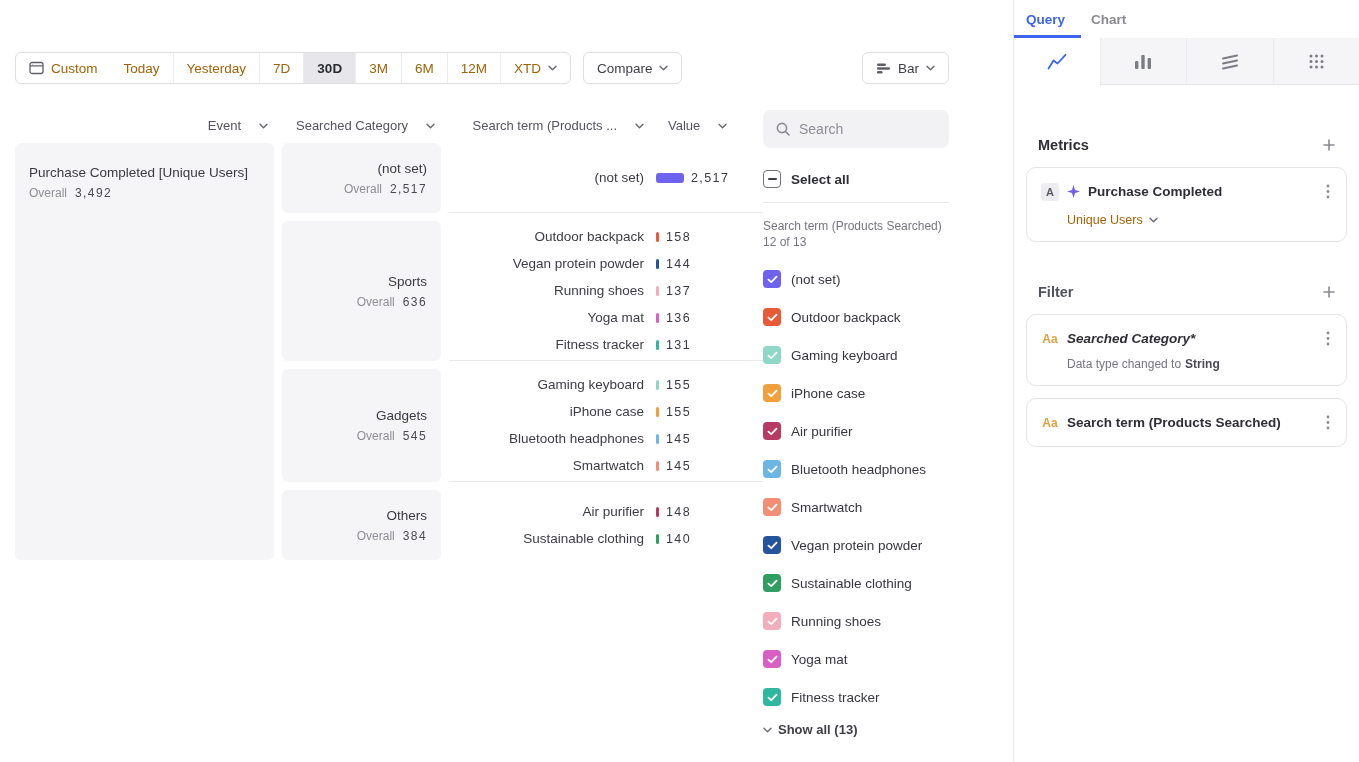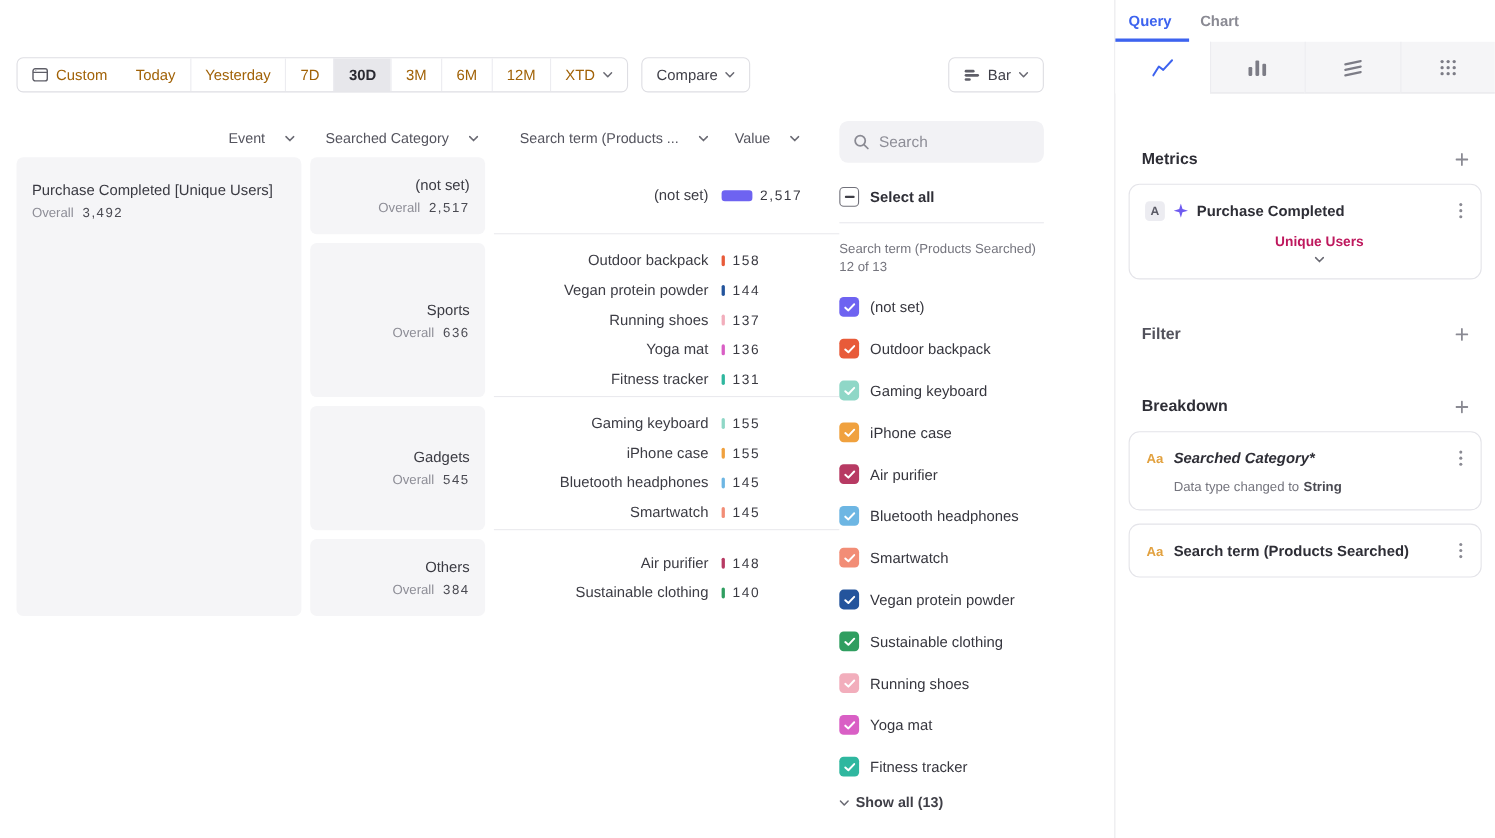--- a/index.html
+++ b/index.html
@@ -86,21 +86,21 @@
   .plus-btn { cursor:pointer; display:flex; padding:4px; }
   .qcard { margin:12px 12px 0; border:1px solid #e4e4e9; border-radius:10px; padding:14px; }
   .qcard-row { display:flex; align-items:center; gap:8px; }
   .abadge { width:18px; height:18px; border-radius:4px; background:#ececf1; color:#5b5b66;
             font-size:11px; font-weight:700; display:flex; align-items:center; justify-content:center; flex:none; }
   .sparkle { flex:none; display:flex; }
   .mname { flex:1; font-size:13.5px; font-weight:600; color:#2e2e36; white-space:nowrap; overflow:hidden; text-overflow:ellipsis; }
   .mname.italic { font-style:italic; }
   .kebab { cursor:pointer; display:flex; padding:2px; }
   .measure-row { margin:12px 0 0 26px; display:flex; align-items:center; gap:6px;
-                 font-size:12.5px; font-weight:700; color:#be185d; cursor:pointer;flex-direction:column; }
+                 font-size:12.5px; font-weight:400; color:#a16207; cursor:pointer; }
   .aa-ico { width:18px; text-align:center; font-size:12px; font-weight:700; color:#e2a13f; flex:none; }
   .note-row { margin:9px 0 0 26px; font-size:12px; color:#75757e; }
   .note-val { color:#4a4a52; font-weight:700; margin-left:4px; }
   .mt-metrics { margin-top:50px; }
   .mt-filter { margin-top:40px;gap:28px; }
   .mt-breakdown { margin-top:46px; }
 </style>
 </head>
 <body>
 
@@ -492,28 +492,20 @@
 
     <div class="qh-row mt-filter">
       <span class="qh light">Filter</span>
       <span class="plus-btn">
         <svg width="12" height="12" viewBox="0 0 12 12" fill="none" stroke="#8a8a93" stroke-width="1.6" stroke-linecap="round">
             <path d="M6 1 V11 M1 6 H11"></path>
           </svg>
       </span>
     </div>
 
-    <div class="qh-row mt-breakdown">
-      <span class="qh">Breakdown</span>
-      <span class="plus-btn">
-        <svg width="12" height="12" viewBox="0 0 12 12" fill="none" stroke="#8a8a93" stroke-width="1.6" stroke-linecap="round">
-            <path d="M6 1 V11 M1 6 H11"></path>
-          </svg>
-      </span>
-    </div>
 
     <div class="qcard">
       <div class="qcard-row">
         <span class="aa-ico">Aa</span>
         <span class="mname italic">Searched Category*</span>
         <span class="kebab">
           <svg width="4" height="15" viewBox="0 0 4 15" fill="#8a8a93">
               <circle cx="2" cy="2" r="1.4"></circle>
               <circle cx="2" cy="7.5" r="1.4"></circle>
               <circle cx="2" cy="13" r="1.4"></circle>

